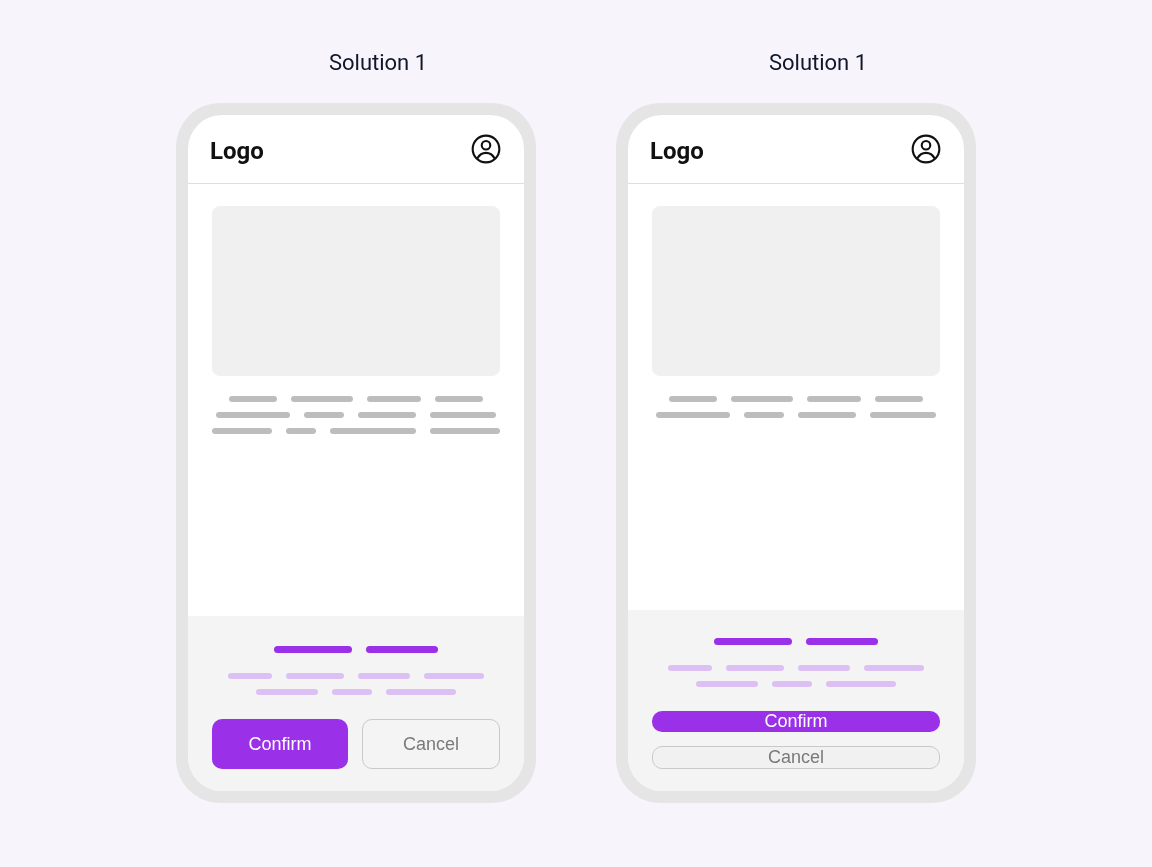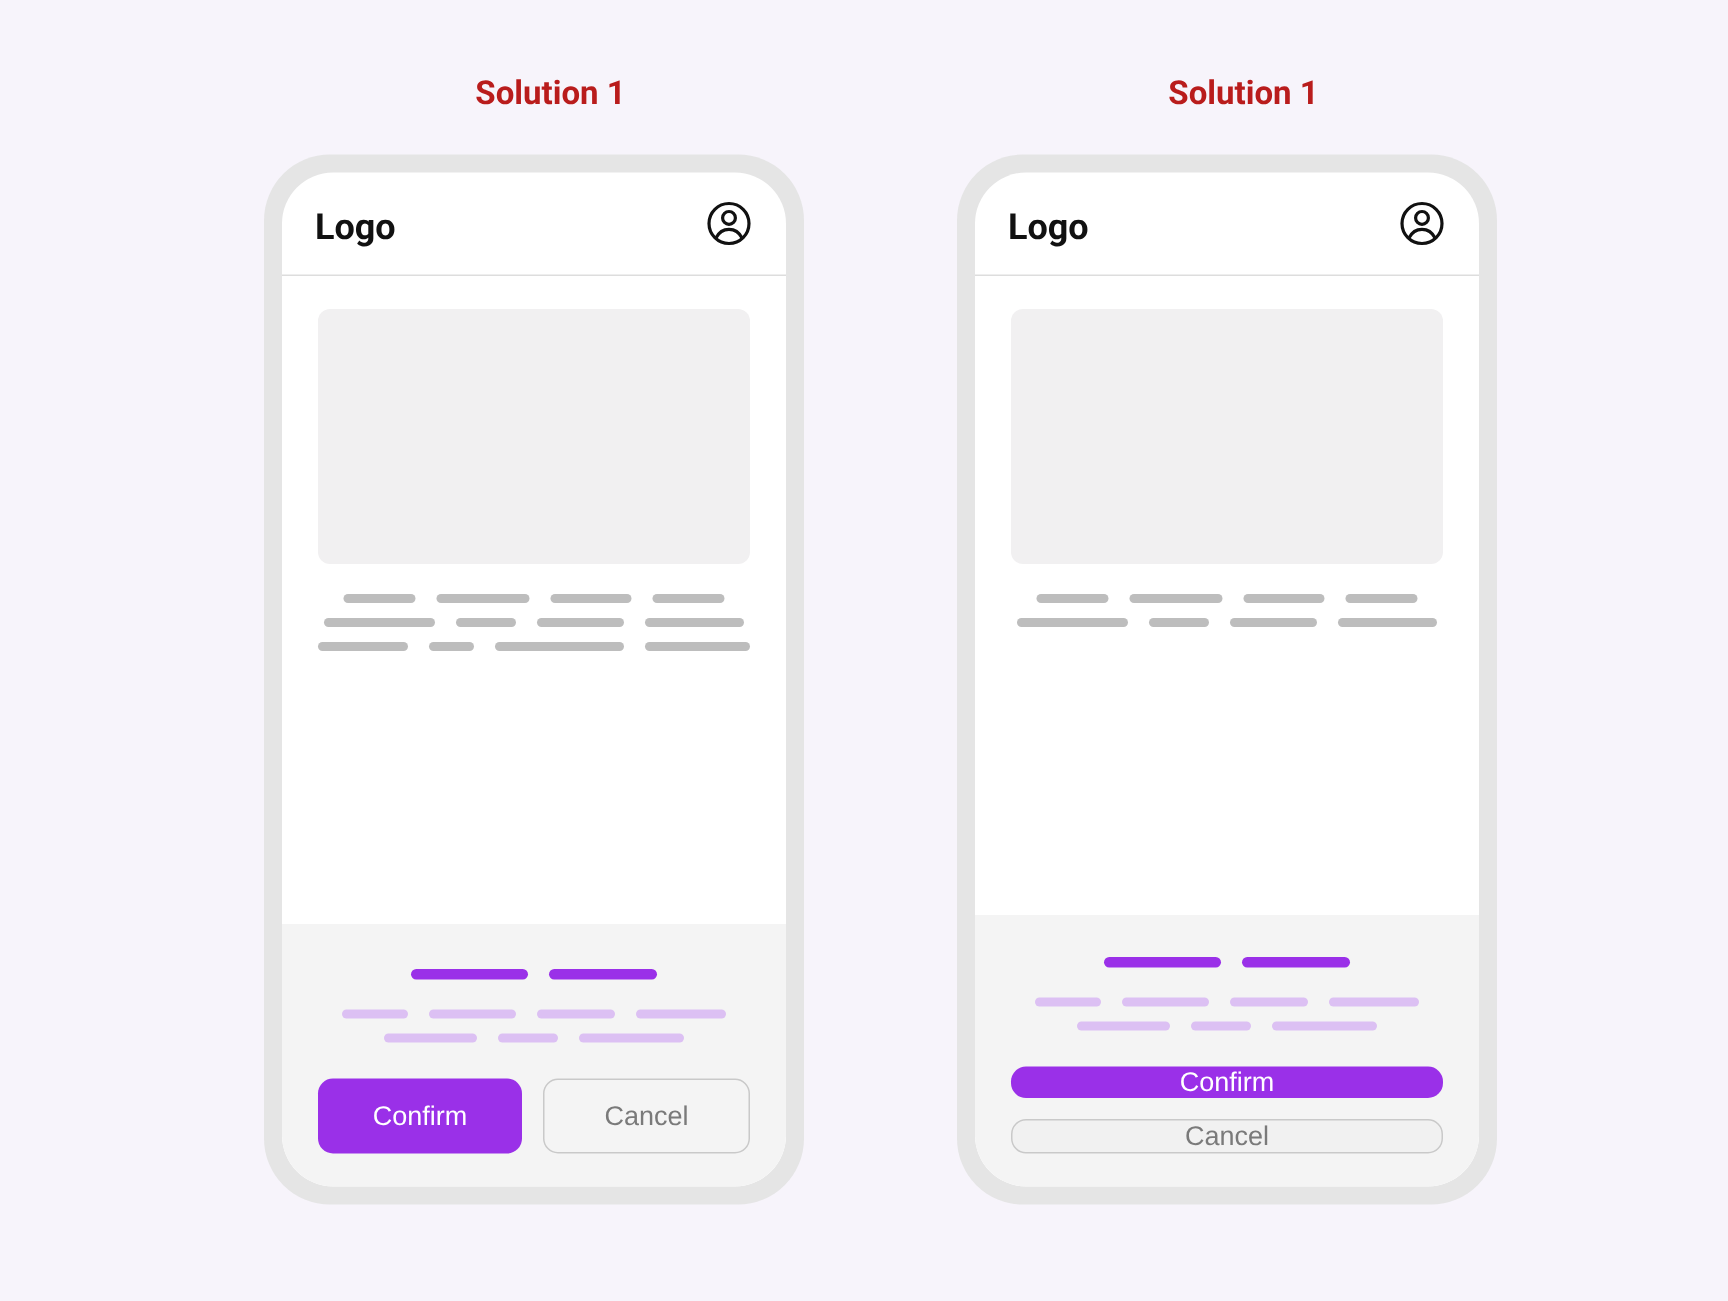--- a/index.html
+++ b/index.html
@@ -13,32 +13,31 @@
     padding-top: 50px;
     gap: 80px;
   }
   .solution {
     display: flex;
     flex-direction: column;
     align-items: center;
   }
   .solution-title {
     font-size: 22px;
-    font-weight: 700;
-    color: #b91c1c;
+    font-weight: 400;
+    color: #0f172a;
     margin-bottom: 28px;
     margin-left: 44px;
   }
   .phone {
     width: 360px;
     height: 700px;
     background: #e5e5e5;
     border-radius: 44px;
     padding: 12px;
-    margin-left: 22px;
   }
   .screen {
     width: 100%;
     height: 100%;
     background: #fff;
     border-radius: 34px;
     overflow: hidden;
     display: flex;
     flex-direction: column;
   }

